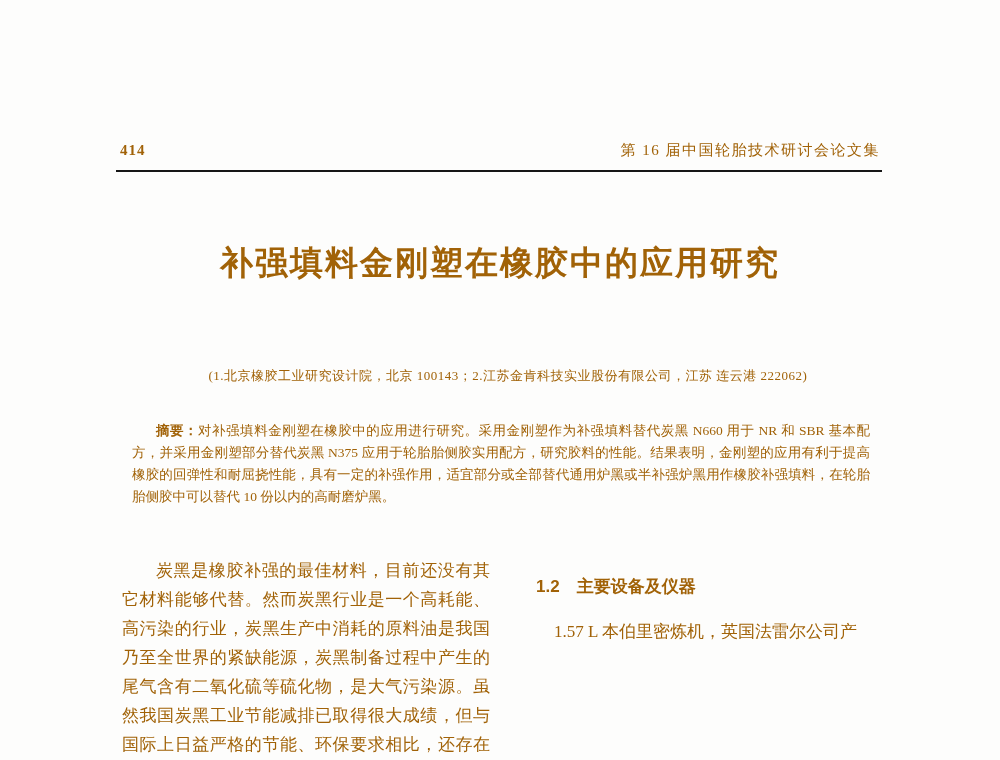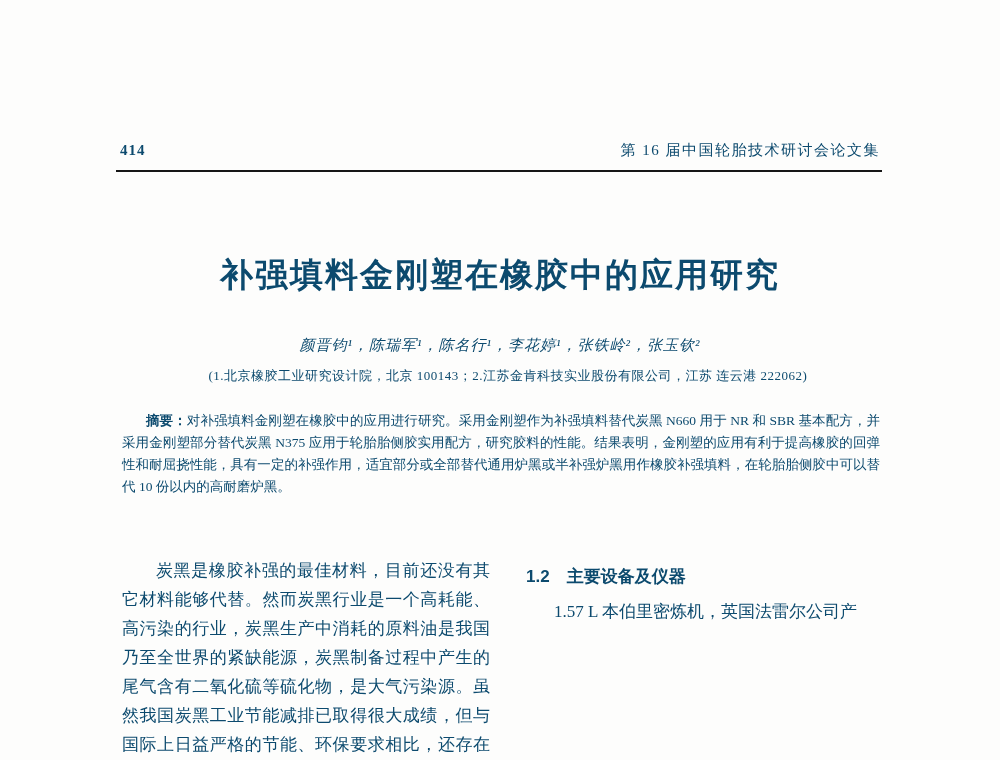--- a/index.html
+++ b/index.html
@@ -6,21 +6,21 @@
     margin: 0;
     padding: 0;
     background: #ffffff;
   }
   .page {
     position: relative;
     width: 1000px;
     height: 760px;
     background: #fdfdfc;
     overflow: hidden;
-    color: #0c4a6e;
+    color: #a16207;
     font-family: "Liberation Serif", "DejaVu Serif", serif;
   }
   .header-row {
     position: absolute;
     top: 141px;
     left: 118px;
     right: 120px;
     height: 24px;
     font-size: 15px;
   }
@@ -44,21 +44,21 @@
     height: 0;
     border: none;
     border-top: 2px solid #161616;
     margin: 0;
   }
   .title {
     position: absolute;
     top: 237px;
     left: 60px;
     right: 60px;
-    margin: 16px;
+    margin: 4px;
     text-align: center;
     font-size: 33px;
     font-weight: bold;
     font-family: "Liberation Sans", "DejaVu Sans", sans-serif;
     letter-spacing: 2px;
   }
   .authors {
     position: absolute;
     top: 336px;
     left: 60px;
@@ -80,42 +80,42 @@
   .abstract {
     position: absolute;
     top: 410px;
     left: 122px;
     right: 120px;
     font-size: 13.5px;
     line-height: 22px;
     text-align: justify;
   }
   .abstract p {
-    margin: 0;
+    margin: 10px;
     text-indent: 24px;
   }
   .abstract .label {
     font-weight: bold;
     font-family: "Liberation Sans", "DejaVu Sans", sans-serif;
   }
   .col {
     position: absolute;
     top: 556px;
     bottom: 0;
     font-size: 17px;
     line-height: 29px;
     text-align: justify;
     overflow: hidden;
   }
   .col p { margin: 0; }
   .col .indent { text-indent: 34px; }
   .col-left  { left: 122px; width: 368px; }
   .col-right { left: 520px; width: 362px; }
   .section-heading {
-    margin: 6px;
+    margin: 16px;
     font-size: 17px;
     line-height: 29px;
     font-weight: bold;
     font-family: "Liberation Sans", "DejaVu Sans", sans-serif;
     text-align: left;
   }
 </style>
 </head>
 <body>
 
@@ -123,21 +123,20 @@
 
   <div class="header-row">
     <span class="page-num">414</span>
     <span class="header-title">第 16 届中国轮胎技术研讨会论文集</span>
   </div>
 
   <hr class="header-rule">
 
   <h1 class="title">补强填料金刚塑在橡胶中的应用研究</h1>
 
-  <div class="authors">颜晋钧¹，陈瑞军¹，陈名行¹，李花婷¹，张铁岭²，张玉钦²</div>
 
   <div class="affiliation">(1.北京橡胶工业研究设计院，北京  100143；2.江苏金肯科技实业股份有限公司，江苏 连云港  222062)</div>
 
   <div class="abstract">
     <p><span class="label">摘要：</span><span>对补强填料金刚塑在橡胶中的应用进行研究。采用金刚塑作为补强填料替代炭黑 N660 用于 NR 和 SBR 基本配方，并采用金刚塑部分替代炭黑 N375 应用于轮胎胎侧胶实用配方，研究胶料的性能。结果表明，金刚塑的应用有利于提高橡胶的回弹性和耐屈挠性能，具有一定的补强作用，适宜部分或全部替代通用炉黑或半补强炉黑用作橡胶补强填料，在轮胎胎侧胶中可以替代 10 份以内的高耐磨炉黑。</span></p>
   </div>
 
   <div class="col col-left">
     <p class="indent">炭黑是橡胶补强的最佳材料，目前还没有其它材料能够代替。然而炭黑行业是一个高耗能、高污染的行业，炭黑生产中消耗的原料油是我国乃至全世界的紧缺能源，炭黑制备过程中产生的尾气含有二氧化硫等硫化物，是大气污染源。虽然我国炭黑工业节能减排已取得很大成绩，但与国际上日益严格的节能、环保要求相比，还存在较</p>
   </div>

